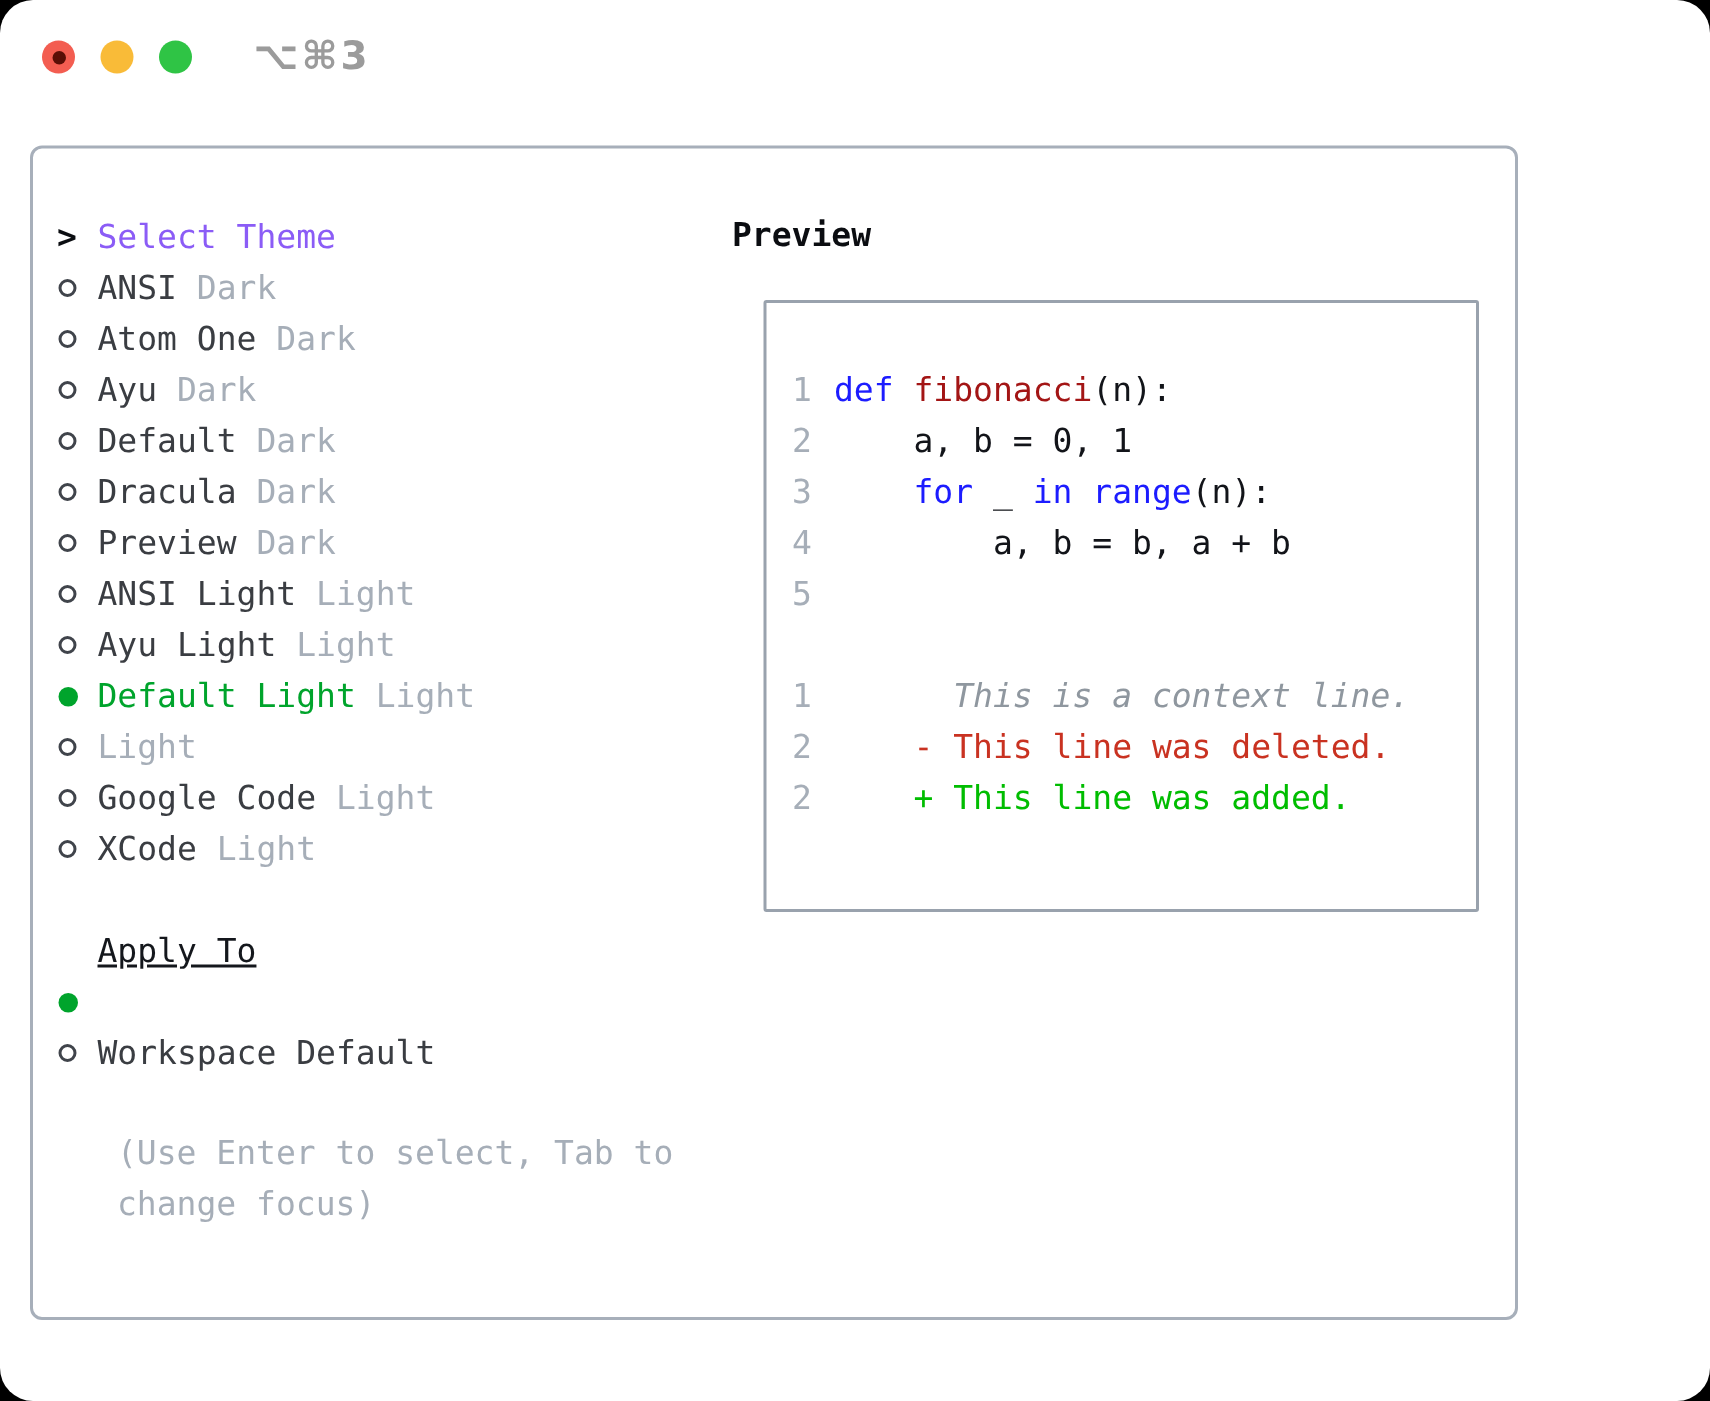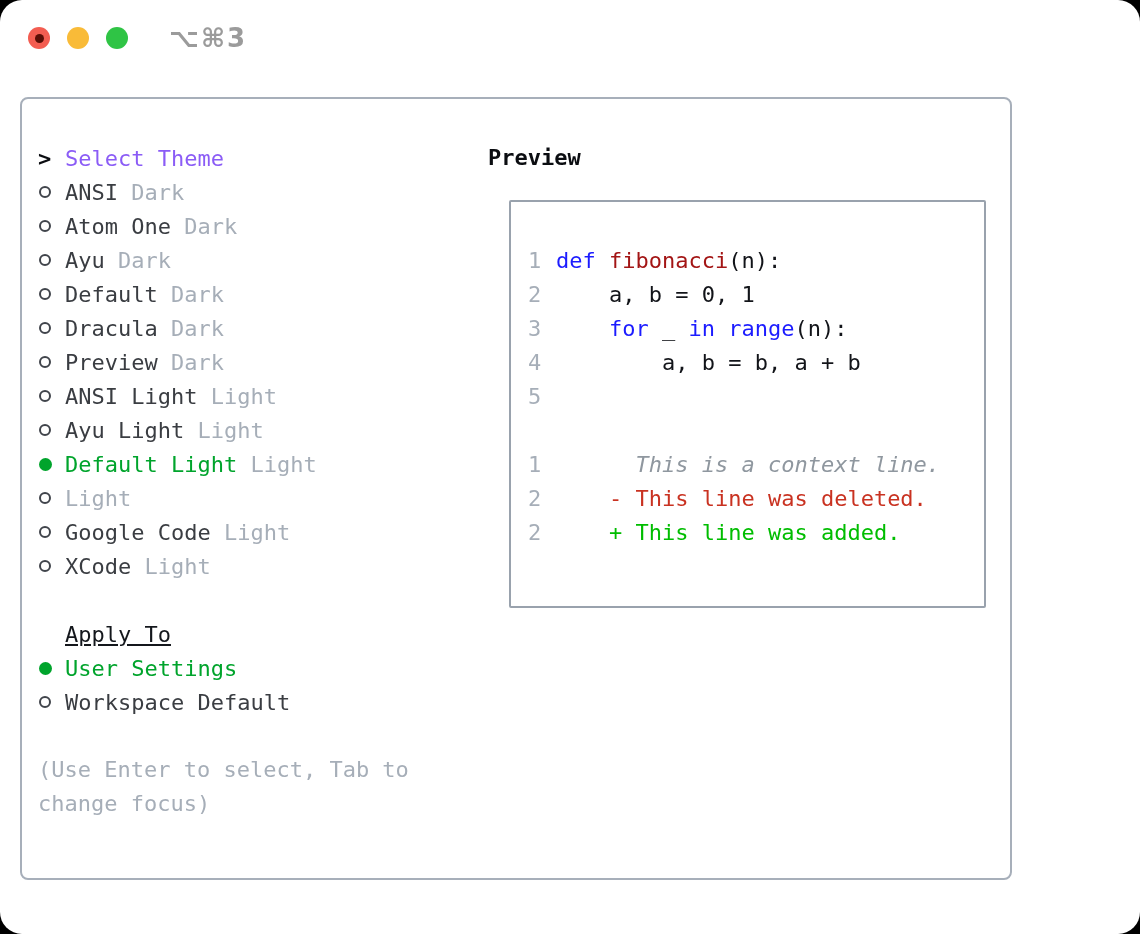--- a/index.html
+++ b/index.html
@@ -38,21 +38,21 @@
   .header-text { font-weight:normal; color:#8b5cf6; }
   .apply-header { color:#14171c;text-decoration:underline; }
   .radio {
     width:12px; height:12px; border:2px solid #40444b; border-radius:50%;
     box-sizing:border-box; margin-left:1px;
   }
   .radio.sel { width:13px; height:13px; border:none; background:var(--green); }
   .tname { color:var(--tdark); }
   .theme-row.sel .tname, .apply-row.sel .tname { color:var(--green); }
   .tvariant { color:var(--muted); }
-  .hint { width:440px; color:var(--muted); font-size:22px; line-height:34px; white-space:normal; }
+  .hint { width:440px; color:var(--muted); font-size:22px; line-height:34px; white-space:normal;margin-left:40px; }
   
   .preview-title {
     position:absolute; left:466px; top:42px; height:34px; line-height:34px;
     font-weight:bold; color:#0b0d11;
   }
   .preview-box {
     position:absolute; left:487px; top:101px; width:477px; height:408px;
     border:2px solid #99a2ad; border-radius:2px; box-sizing:border-box; background:#fff;
   }
   #code-lines { position:absolute; left:17px; top:42px; }
@@ -103,21 +103,21 @@
         </div>
 
       <div class="row spacer"></div>
 
       <div class="row">
         <span class="bcol"></span>
         <span class="apply-header">Apply To</span>
       </div>
 
       <div id="apply-list">
-          <div class="row apply-row sel"><span class="bcol"><span class="radio sel"></span></span><span class="tname">User Settings</span></div>
+          <div class="row apply-row sel"><span class="bcol"><span class="radio sel"></span></span></div>
           <div class="row apply-row"><span class="bcol"><span class="radio"></span></span><span class="tname">Workspace Default</span></div>
         </div>
 
       <div class="row spacer"></div>
 
       <div class="hint">(Use Enter to select, Tab to change focus)</div>
     </div>
 
     <div class="preview-title">Preview</div>
 

